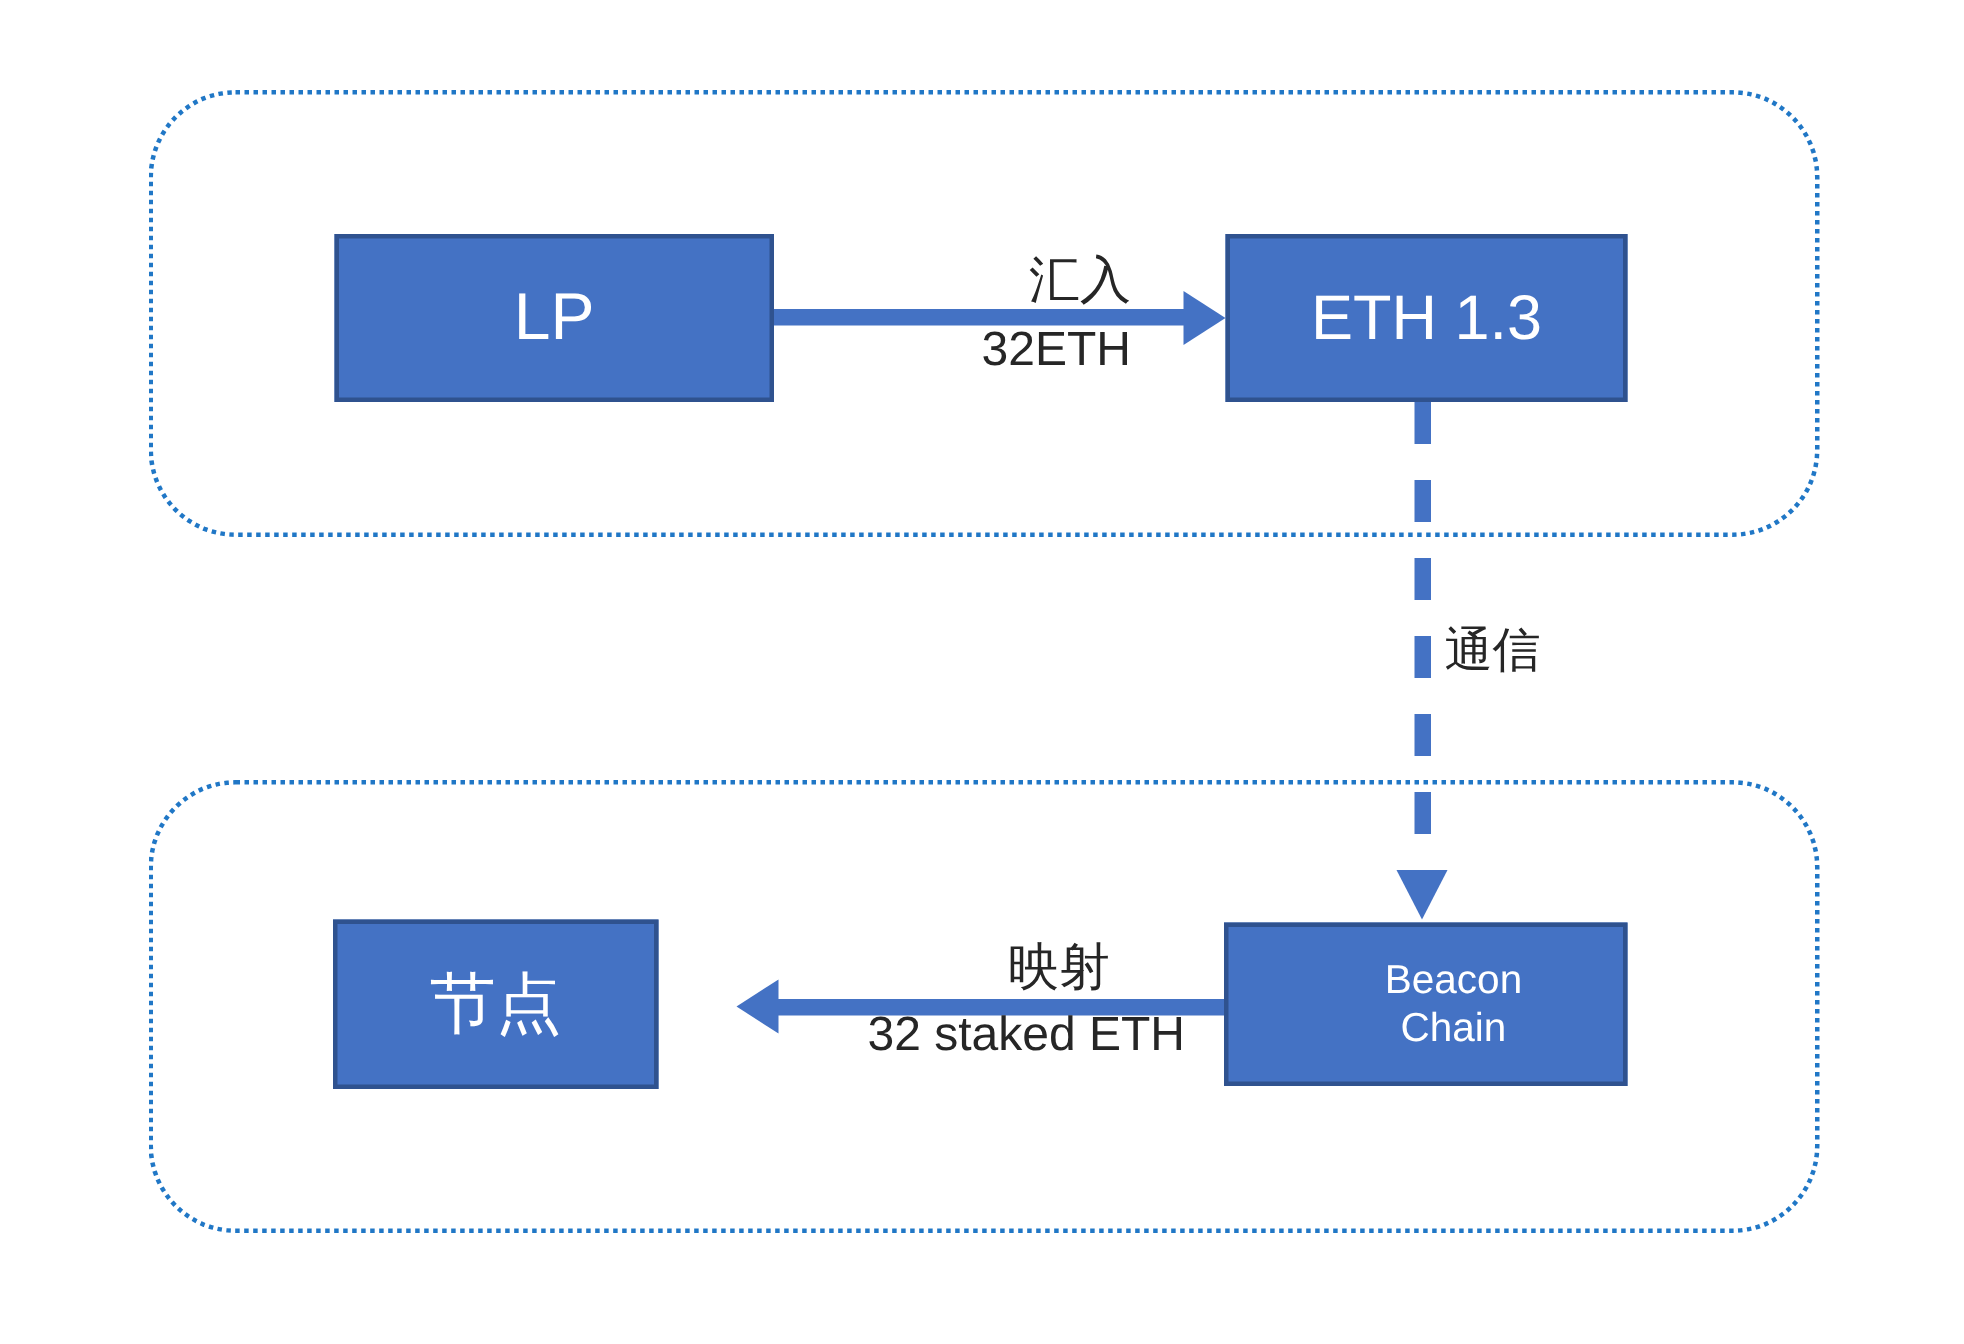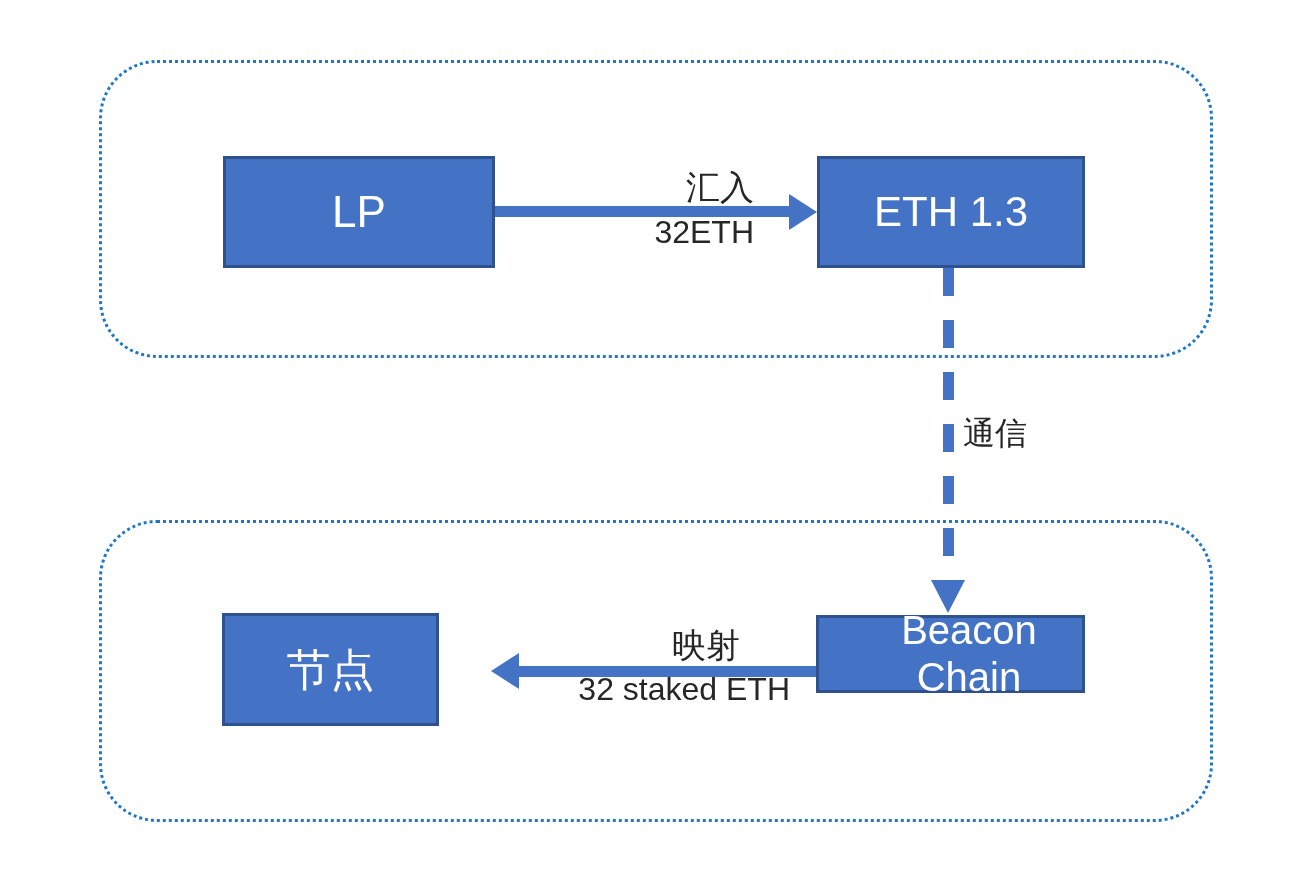--- a/index.html
+++ b/index.html
@@ -33,23 +33,23 @@
     border: 3px solid var(--box-border, #2F528F);
     box-sizing: border-box;
     display: flex;
     flex-direction: column;
     align-items: center;
     justify-content: center;
     color: var(--box-text, #ffffff);
     text-align: center;
     line-height: 1.18;
   }
-  .box-lp     { left: 223px; top: 156px; width: 272px; height: 112px; font-size: 44px; }
+  .box-lp     { left: 223px; top: 156px; width: 293px; height: 112px; font-size: 44px; }
   .box-vault  { left: 817px; top: 156px; width: 268px; height: 112px; font-size: 42px; overflow: visible; }
-  .box-beacon { left: 816px; top: 615px; width: 269px; height: 78px; font-size: 40px; padding-left: 37px; }
+  .box-beacon { left: 816px; top: 615px; width: 269px; height: 109px; font-size: 27px; padding-left: 37px; }
   .box-node   { left: 222px; top: 613px; width: 217px; height: 113px; font-size: 44px; }
   .box-vault .cjk-line { letter-spacing: 5px; margin-left: 5px; }
 
   
   .arrow-shaft-h {
     position: absolute;
     height: 11px;
     background: var(--arrow, #4472C4);
   }
   .shaft-deposit { left: 490px; top: 206px; width: 300px; }

